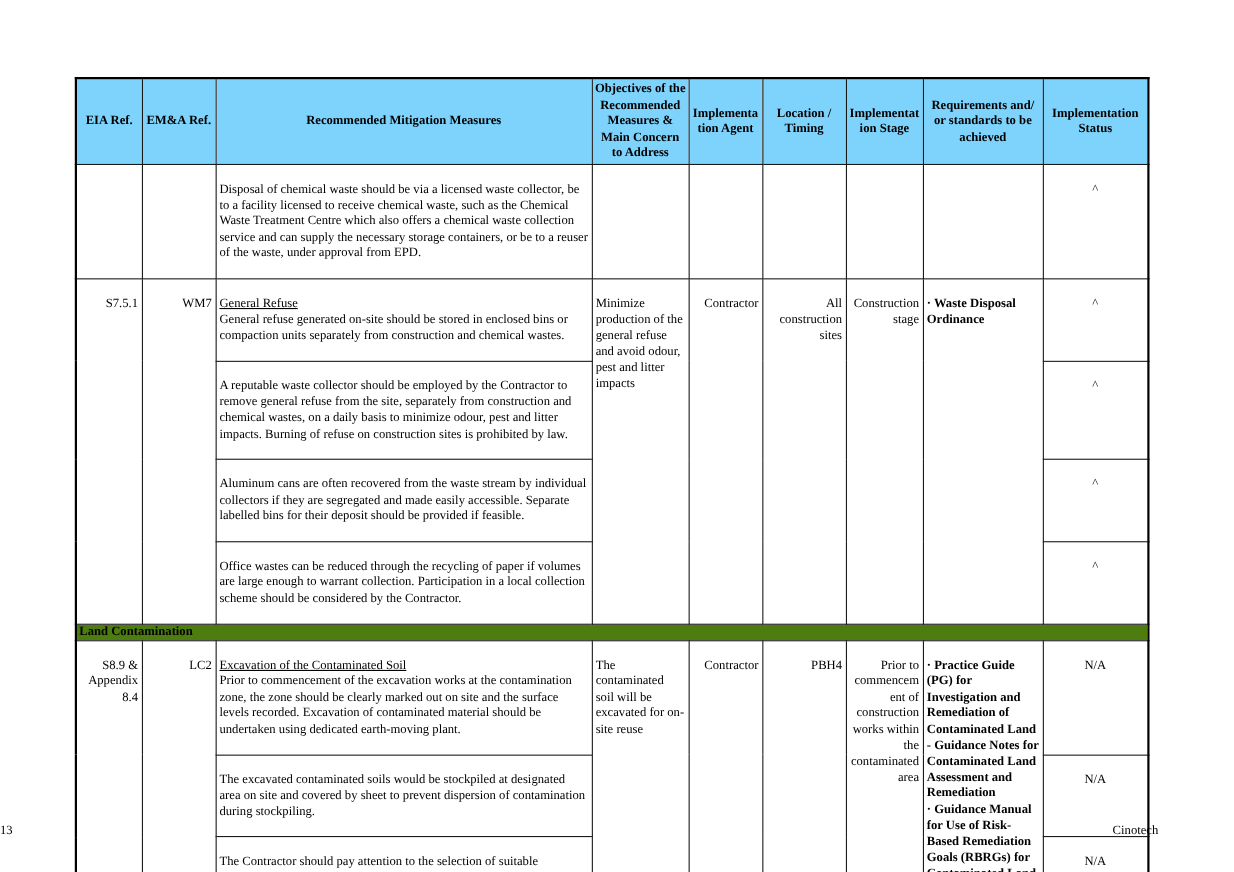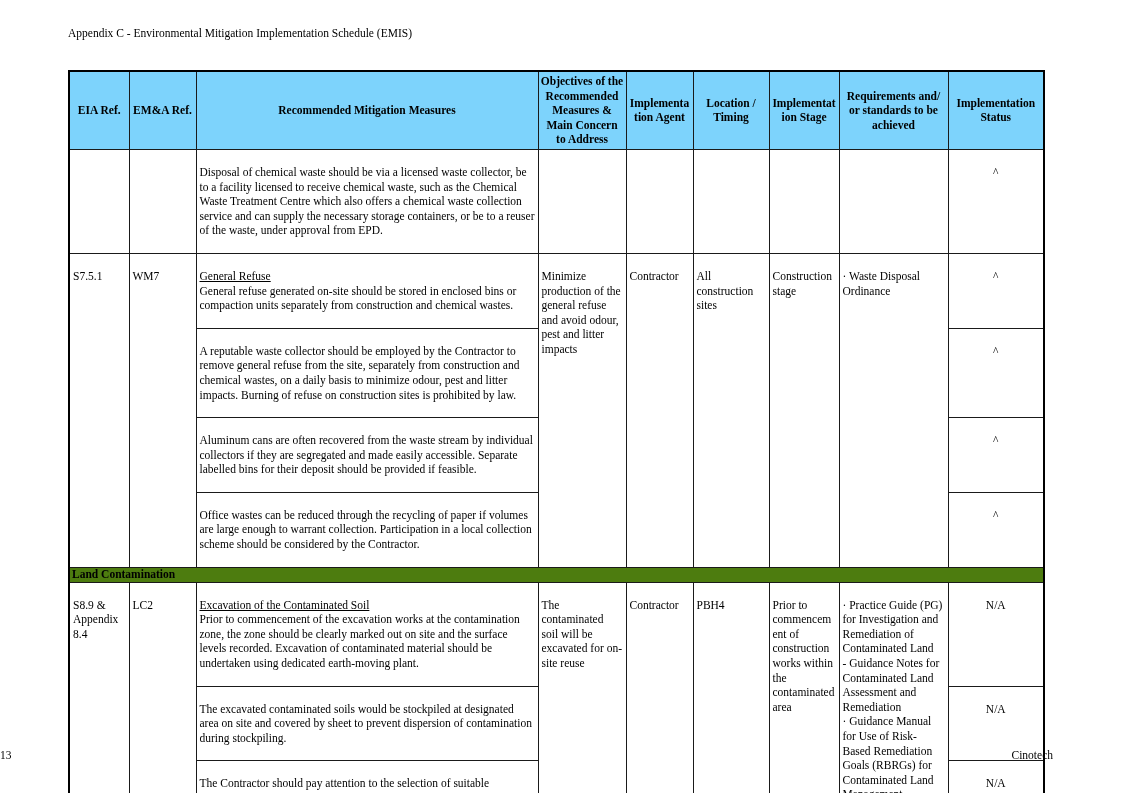--- a/index.html
+++ b/index.html
@@ -37,51 +37,50 @@
   }
   table.emis th {
     background: #7dd3fc;
     font-weight: bold;
     text-align: center;
     vertical-align: middle;
     overflow-wrap: break-word;
     word-break: break-word;
     padding: 2px 2px;
   }
-  td.c-center { text-align: left; overflow-wrap: break-word; word-break: break-word; }
+  td.c-center { text-align: right; overflow-wrap: break-word; word-break: break-word; }
   td.c-status { text-align: center; }
   tr.band td {
     background: #4d7c0f;
     font-weight: bold;
     padding: 0 2px;
     line-height: 1.1;
   }
   .m-head { text-decoration: underline; display: block; }
-  td.req { white-space: pre-line; line-height: 1.22; }
+  td.req { white-space: pre-line; line-height: 1.22; font-weight: bold; }
   .page-number {
     position: absolute;
     top: 749px;
     left: 0;
     width: 100%;
     text-align: left;
     font-size: 11.5px;
   }
   .footer-company {
     position: absolute;
     top: 749px;
     right: 69px;
     font-size: 11.5px;
   }
 </style>
 </head>
 <body>
 
 <div class="page">
 
-  <div class="doc-title">Appendix C - Environmental Mitigation Implementation Schedule (EMIS)</div>
 
   <table class="emis">
     <colgroup>
       <col style="width:60px">
         <col style="width:67px">
         <col style="width:342px">
       <col style="width:88px">
         <col style="width:67px">
         <col style="width:76px">
       <col style="width:70px">

